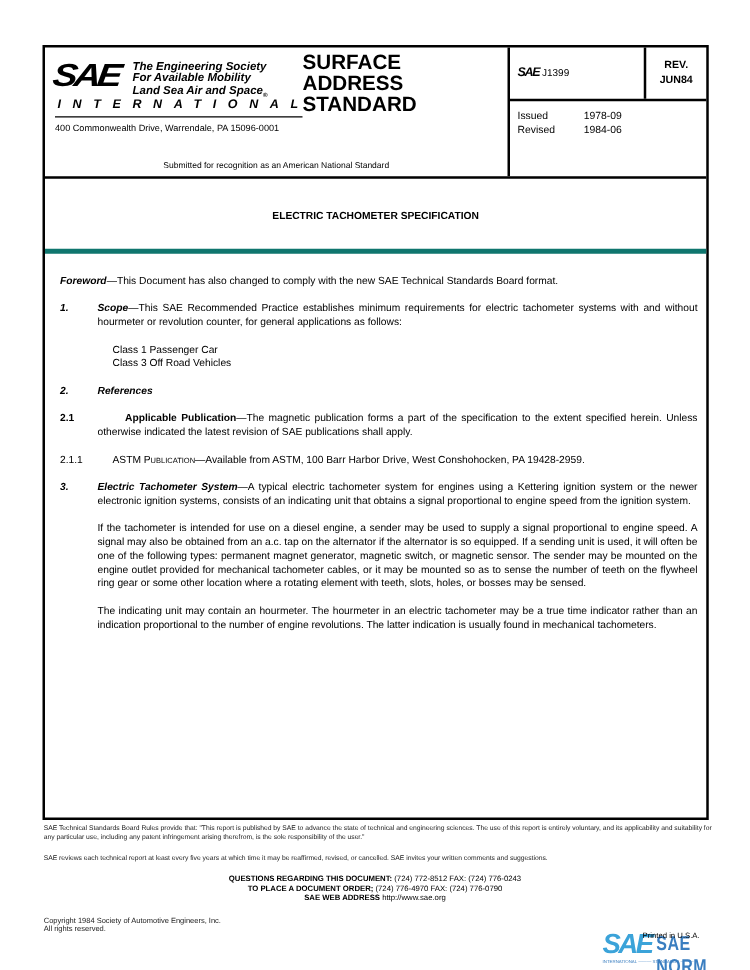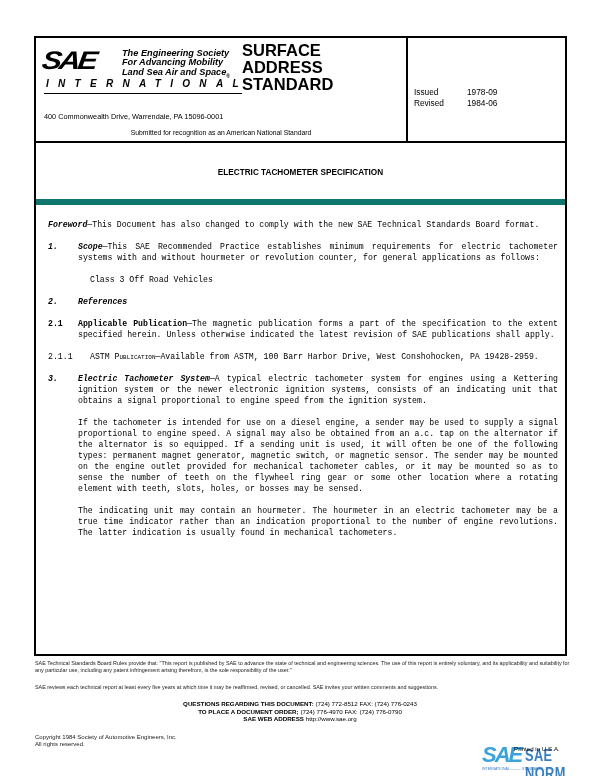--- a/index.html
+++ b/index.html
@@ -5,50 +5,50 @@
   html, body { margin: 0; padding: 0; background: #ffffff; }
   body { width: 600px; height: 776px; position: relative; overflow: hidden; font-family: "Liberation Sans", "DejaVu Sans", sans-serif; color: #000; }
 
   .frame { position: absolute; left: 34px; top: 36px; width: 529px; height: 616px; border: 2px solid #000; box-sizing: content-box; }
 
   
   .hdr { position: absolute; left: 0; top: 0; width: 529px; height: 103px; border-bottom: 2px solid #000; }
   .hdr-left { position: absolute; left: 0; top: 0; width: 370px; height: 103px; border-right: 2px solid #000; }
   .logo-wrap { position: absolute; left: 8px; top: 10px; width: 210px; }
   .sae-big { position: absolute; left: 0; top: 0; font-family: "Liberation Sans", sans-serif; font-weight: 900; font-style: italic; font-size: 30px; letter-spacing: -3px; line-height: 30px; transform: skewX(-8deg) scaleY(0.85); transform-origin: left top; }
-  .tagline { position: absolute; left: 62px; top: 1px; font-size: 9.2px; font-style: italic; font-weight: bold; line-height: 9.4px; white-space: nowrap; margin-left: 16px; }
+  .tagline { position: absolute; left: 62px; top: 1px; font-size: 9.2px; font-style: italic; font-weight: bold; line-height: 9.4px; white-space: nowrap; }
   .reg { font-size: 5px; vertical-align: sub; font-style: normal; }
   .intl { position: absolute; left: 2px; top: 30px; font-size: 10px; font-style: italic; font-weight: bold; letter-spacing: 9.3px; white-space: nowrap; }
-  .addr { position: absolute; left: 0; top: 45px; font-size: 7.3px; white-space: nowrap; border-top: 1px solid #000; padding-top: 18px; width: 198px; }
+  .addr { position: absolute; left: 0; top: 45px; font-size: 7.3px; white-space: nowrap; border-top: 1px solid #000; padding-top: 4px; width: 198px; }
   .std-title { position: absolute; left: 206px; top: 4px; font-size: 16.5px; font-weight: bold; line-height: 17px; }
   .submitted { position: absolute; left: 0; width: 370px; top: 91px; text-align: center; font-size: 6.8px; }
 
   .hdr-right { position: absolute; left: 372px; top: 0; width: 157px; height: 103px; }
   .hr-top { position: absolute; left: 0; top: 0; width: 157px; height: 41px; border-bottom: 2px solid #000; }
   .docno { position: absolute; left: 6px; top: 15px; font-size: 8px; white-space: nowrap; }
   .sae-small { font-weight: 900; font-style: italic; font-size: 10px; letter-spacing: -1px; margin-right: 2px; }
   .rev-cell { position: absolute; left: 107px; top: 0; width: 50px; height: 41px; border-left: 2px solid #000; text-align: center; font-size: 8.5px; font-weight: bold; line-height: 12px; padding-top: 7px; box-sizing: border-box; }
   .dates { position: absolute; left: 6px; top: 49px; font-size: 8.3px; line-height: 10.5px; }
   .dates .row { display: flex; }
   .dates .lbl { width: 53px; }
 
   
-  .title-row { position: absolute; left: 0; top: 105px; width: 529px; height: 56px; border-bottom: 6px solid #0f766e; text-align: center; }
+  .title-row { position: absolute; left: 0; top: 105px; width: 529px; height: 56px; border-bottom: 4px solid #0f766e; text-align: center; }
   .title-row span { display: inline-block; margin-top: 25px; font-size: 8.2px; font-weight: bold; }
 
   
-  .body { position: absolute; left: 12px; top: 181px; width: 510px; font-size: 8.2px; line-height: 11px; font-family: Liberation Mono, monospace; }
+  .body { position: absolute; left: 12px; top: 181px; width: 510px; font-size: 8.2px; line-height: 11px; }
   .p { margin: 0 0 11px 0; text-align: justify; }
   .sec { display: flex; margin-bottom: 11px; }
   .num { width: 30px; flex: none; }
   .num.b { font-weight: bold; }
   .num.bi { font-weight: bold; font-style: italic; }
   .stxt { flex: 1; text-align: justify; }
   .h-bi { font-weight: bold; font-style: italic; }
-  .h-b { font-weight: bold; }
+  .h-b { font-weight: bold; margin-left: 22px; }
   .sc { font-variant: small-caps; }
   .classes { margin: 0 0 11px 42px; }
   .astm { margin: 0 0 11px 42px; }
   .indent { margin-left: 30px; }
 
   
   .foot { position: absolute; left: 35px; width: 540px; font-size: 5.4px; line-height: 7px; color: #222; }
   .foot.center { text-align: center; font-size: 6.2px; line-height: 7.5px; color: #000; }
   .foot .b { font-weight: bold; }
   .printed { position: absolute; left: 514px; top: 745px; font-size: 6.2px; }
@@ -60,34 +60,41 @@
 </head>
 <body>
 
 <div class="frame">
   <div class="hdr">
     <div class="hdr-left">
       <div class="logo-wrap">
         <div class="sae-big">SAE</div>
         <div class="tagline">
           <div>The Engineering Society</div>
-          <div>For Advancing Mobility</div>
+          <div>For Available Mobility</div>
           <div><span>Land Sea Air and Space</span><span class="reg">®</span></div>
         </div>
         <div class="intl">INTERNATIONAL</div>
         <div class="addr">400 Commonwealth Drive, Warrendale, PA 15096-0001</div>
       </div>
       <div class="std-title">
         <div>SURFACE</div>
         <div>ADDRESS</div>
         <div>STANDARD</div>
       </div>
       <div class="submitted">Submitted for recognition as an American National Standard</div>
     </div>
     <div class="hdr-right">
+      <div class="hr-top">
+        <div class="docno"><span class="sae-small">SAE</span><span>J1399</span></div>
+        <div class="rev-cell">
+          <div>REV.</div>
+          <div>JUN84</div>
+        </div>
+      </div>
       <div class="dates">
         <div class="row">
             <span class="lbl">Issued</span>
             <span>1978-09</span>
           </div>
         <div class="row">
             <span class="lbl">Revised</span>
             <span>1984-06</span>
           </div>
       </div>
@@ -99,20 +106,21 @@
   </div>
 
   <div class="body">
     <p class="p"><span class="h-bi">Foreword</span><span>—This Document has also changed to comply with the new SAE Technical Standards Board format.</span></p>
 
     <div class="sec">
       <span class="num bi">1.</span>
       <span class="stxt"><span class="h-bi">Scope</span><span>—This SAE Recommended Practice establishes minimum requirements for electric tachometer systems with and without hourmeter or revolution counter, for general applications as follows:</span></span>
     </div>
     <div class="classes">
+      <div>Class 1 Passenger Car</div>
       <div>Class 3 Off Road Vehicles</div>
     </div>
 
     <div class="sec">
       <span class="num bi">2.</span>
       <span class="stxt h-bi">References</span>
     </div>
 
     <div class="sec">
       <span class="num b">2.1</span>

